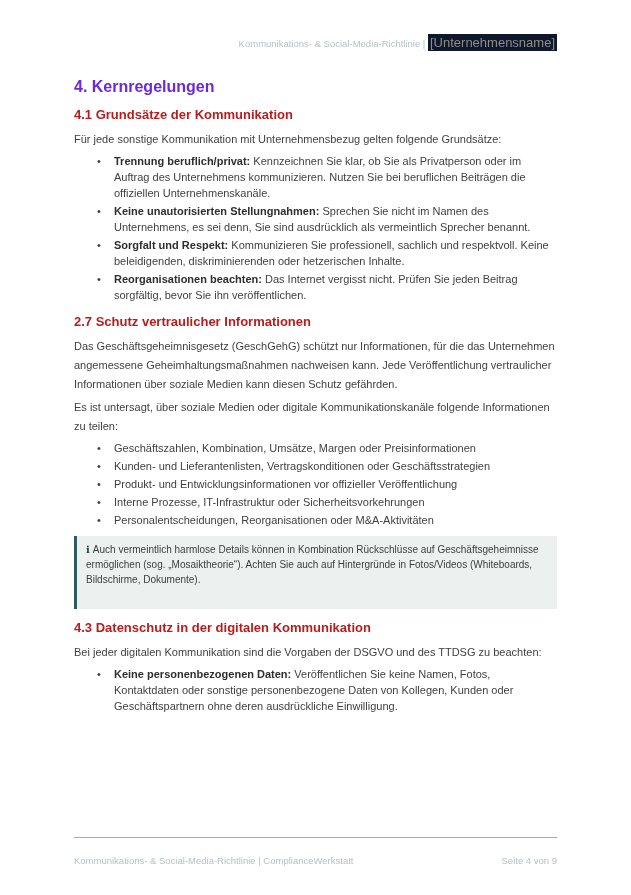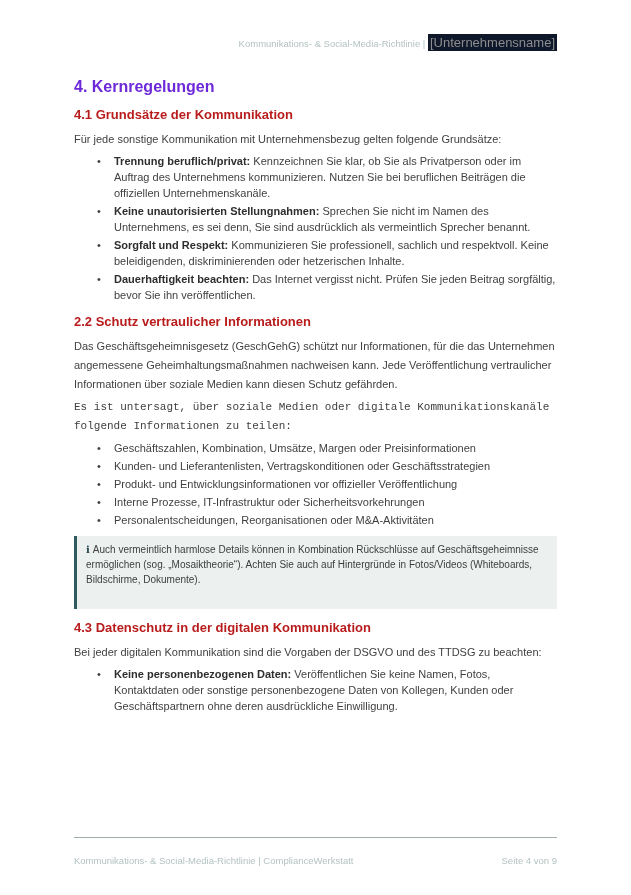--- a/index.html
+++ b/index.html
@@ -38,21 +38,21 @@
     line-height: 15px;
     font-weight: bold;
     color: #b91c1c;
   }
   p.body-text {
     margin-top: 8px;
     font-size: 11px;
     line-height: 19px;
     color: #3f3f3f;
   }
-  p.body-text + p.body-text { margin-top: 4px; font-family: Liberation Mono, monospace; }
+  p.body-text + p.body-text { margin-top: 4px; }
   ul.bullets {
     margin-top: 4px;
     padding-left: 40px;
     list-style: none;
   }
   ul.bullets li {
     position: relative;
     font-size: 11px;
     line-height: 16px;
     color: #3f3f3f;
@@ -100,26 +100,26 @@
 
   <h1 class="doc-title">4. Kernregelungen</h1>
 
   <div>
     <h2 class="sec-heading">4.1 Grundsätze der Kommunikation</h2>
     <p class="body-text">Für jede sonstige Kommunikation mit Unternehmensbezug gelten folgende Grundsätze:</p>
     <ul class="bullets">
       <li><span class="lead">Trennung beruflich/privat:</span> <span>Kennzeichnen Sie klar, ob Sie als Privatperson oder im Auftrag des Unternehmens kommunizieren. Nutzen Sie bei beruflichen Beiträgen die offiziellen Unternehmenskanäle.</span></li>
       <li><span class="lead">Keine unautorisierten Stellungnahmen:</span> <span>Sprechen Sie nicht im Namen des Unternehmens, es sei denn, Sie sind ausdrücklich als vermeintlich Sprecher benannt.</span></li>
       <li><span class="lead">Sorgfalt und Respekt:</span> <span>Kommunizieren Sie professionell, sachlich und respektvoll. Keine beleidigenden, diskriminierenden oder hetzerischen Inhalte.</span></li>
-      <li><span class="lead">Dauerhaftigkeit beachten:</span> <span>Das Internet vergisst nicht. Prüfen Sie jeden Beitrag sorgfältig, bevor Sie ihn veröffentlichen.</span></li>
+      <li><span class="lead">Reorganisationen beachten:</span> <span>Das Internet vergisst nicht. Prüfen Sie jeden Beitrag sorgfältig, bevor Sie ihn veröffentlichen.</span></li>
     </ul>
   </div>
 
   <div>
-    <h2 class="sec-heading">2.2 Schutz vertraulicher Informationen</h2>
+    <h2 class="sec-heading">2.7 Schutz vertraulicher Informationen</h2>
     <p class="body-text">Das Geschäftsgeheimnisgesetz (GeschGehG) schützt nur Informationen, für die das Unternehmen angemessene Geheimhaltungsmaßnahmen nachweisen kann. Jede Veröffentlichung vertraulicher Informationen über soziale Medien kann diesen Schutz gefährden.</p>
     <p class="body-text">Es ist untersagt, über soziale Medien oder digitale Kommunikationskanäle folgende Informationen zu teilen:</p>
     <ul class="bullets">
       <li>Geschäftszahlen, Kombination, Umsätze, Margen oder Preisinformationen</li>
       <li>Kunden- und Lieferantenlisten, Vertragskonditionen oder Geschäftsstrategien</li>
       <li>Produkt- und Entwicklungsinformationen vor offizieller Veröffentlichung</li>
       <li>Interne Prozesse, IT-Infrastruktur oder Sicherheitsvorkehrungen</li>
       <li>Personalentscheidungen, Reorganisationen oder M&amp;A-Aktivitäten</li>
     </ul>
     <div class="infobox">

